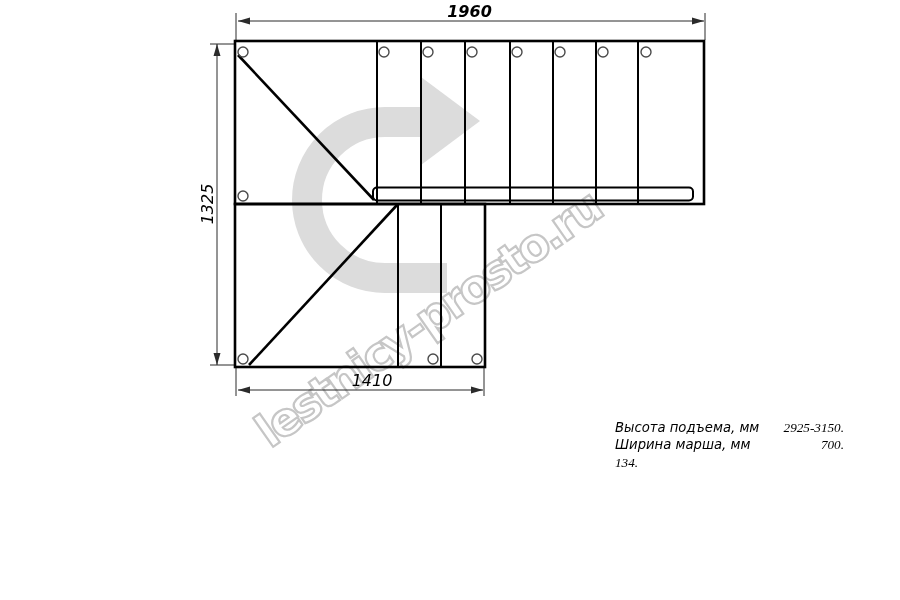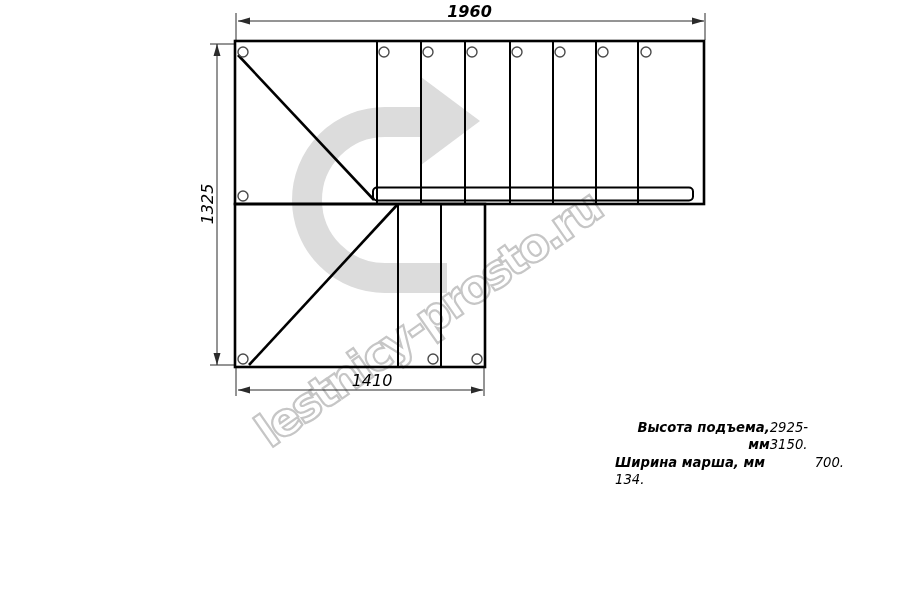--- a/index.html
+++ b/index.html
@@ -11,22 +11,22 @@
   .dim-text{
     position:absolute;color:#000;font-style:italic;font-size:16px;
     text-align:center;white-space:nowrap;
   }
   #dim-left{transform:rotate(-90deg);transform-origin:center center;}
   #spec-table{
     position:absolute;left:615px;top:419px;width:229px;
     font-style:italic;font-size:13.2px;color:#000;
   }
   .spec-row{display:flex;justify-content:space-between;line-height:17.3px;}
-  .spec-label{text-align:right;font-weight:bold;}
-  .spec-value{text-align:left;}
+  .spec-label{text-align:right;}
+  .spec-value{text-align:left;font-family:Liberation Serif, serif;}
 </style>
 </head>
 <body>
 
 <div id="canvas">
 
   <svg class="layer" width="900" height="600" viewBox="0 0 900 600">
     <g>
       <path d="M 447 278 L 385 278 A 78 78 0 0 1 385 122 L 421 122" fill="none" stroke="#dcdcdc" stroke-width="30"></path>
       <polygon points="421,77 421,165 480,121" fill="#dcdcdc"></polygon>

